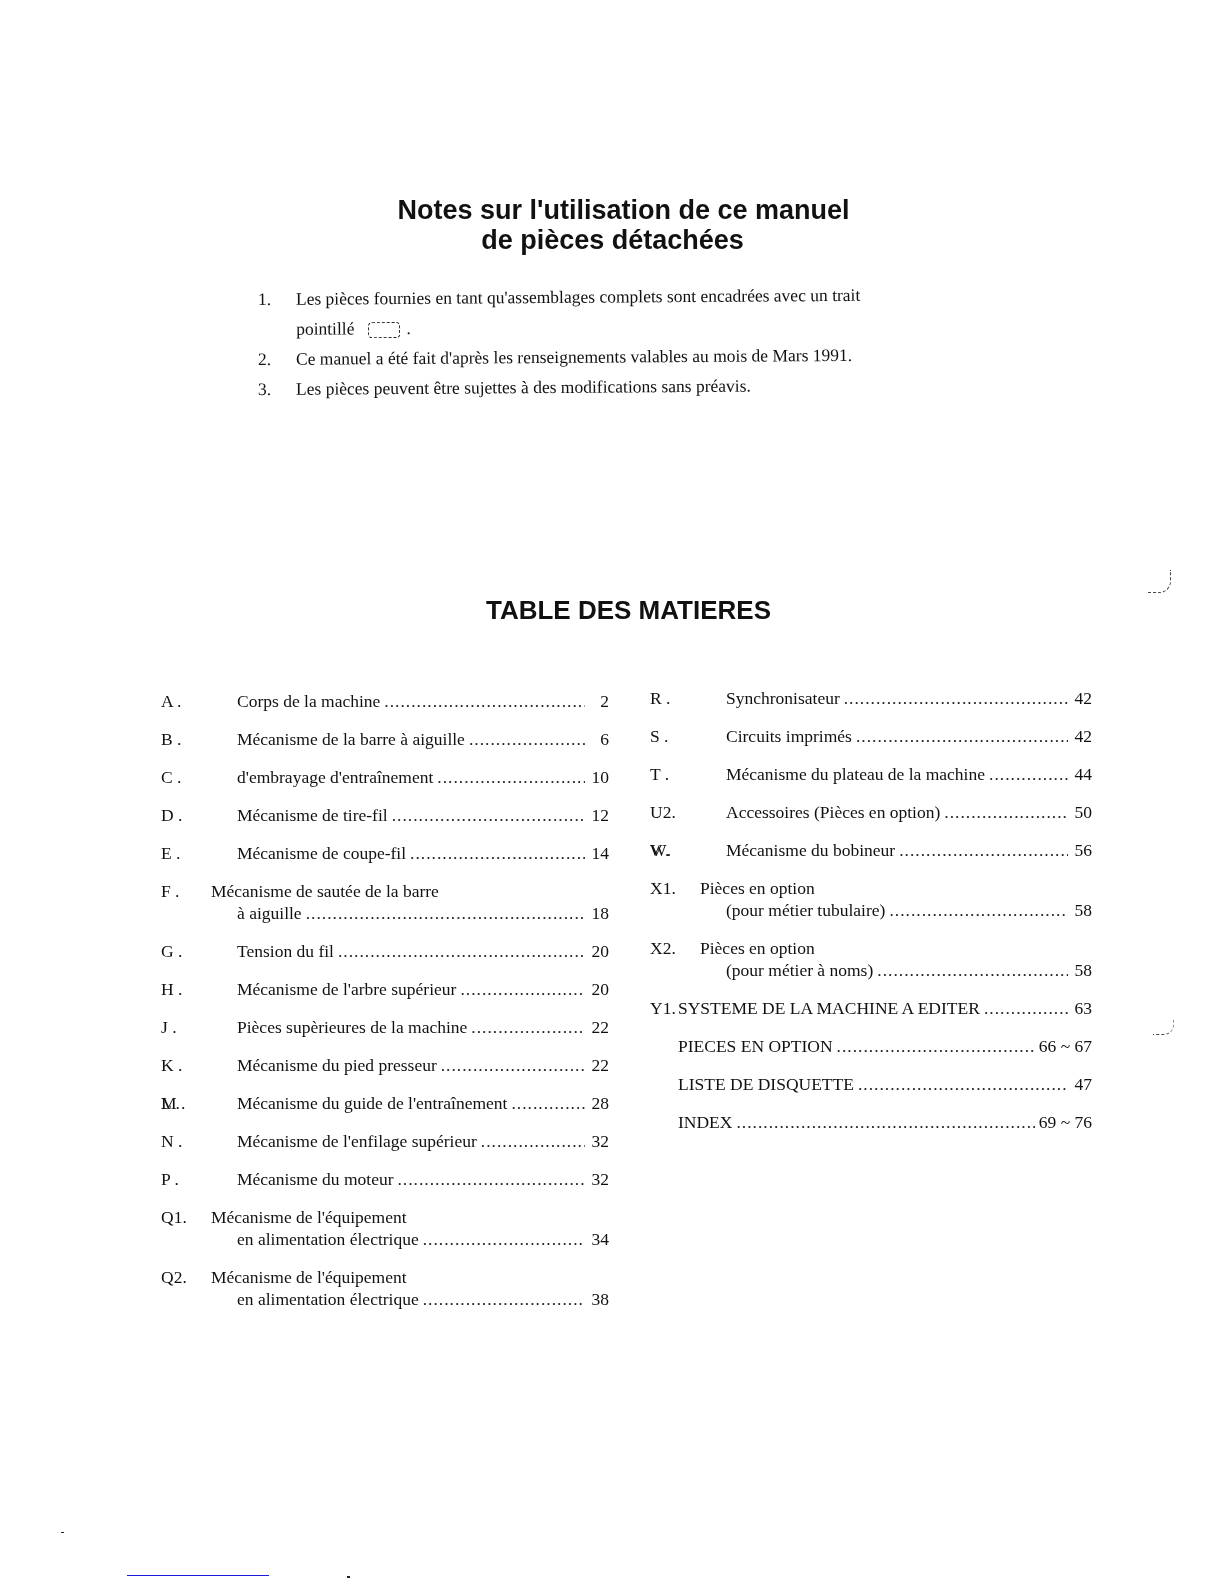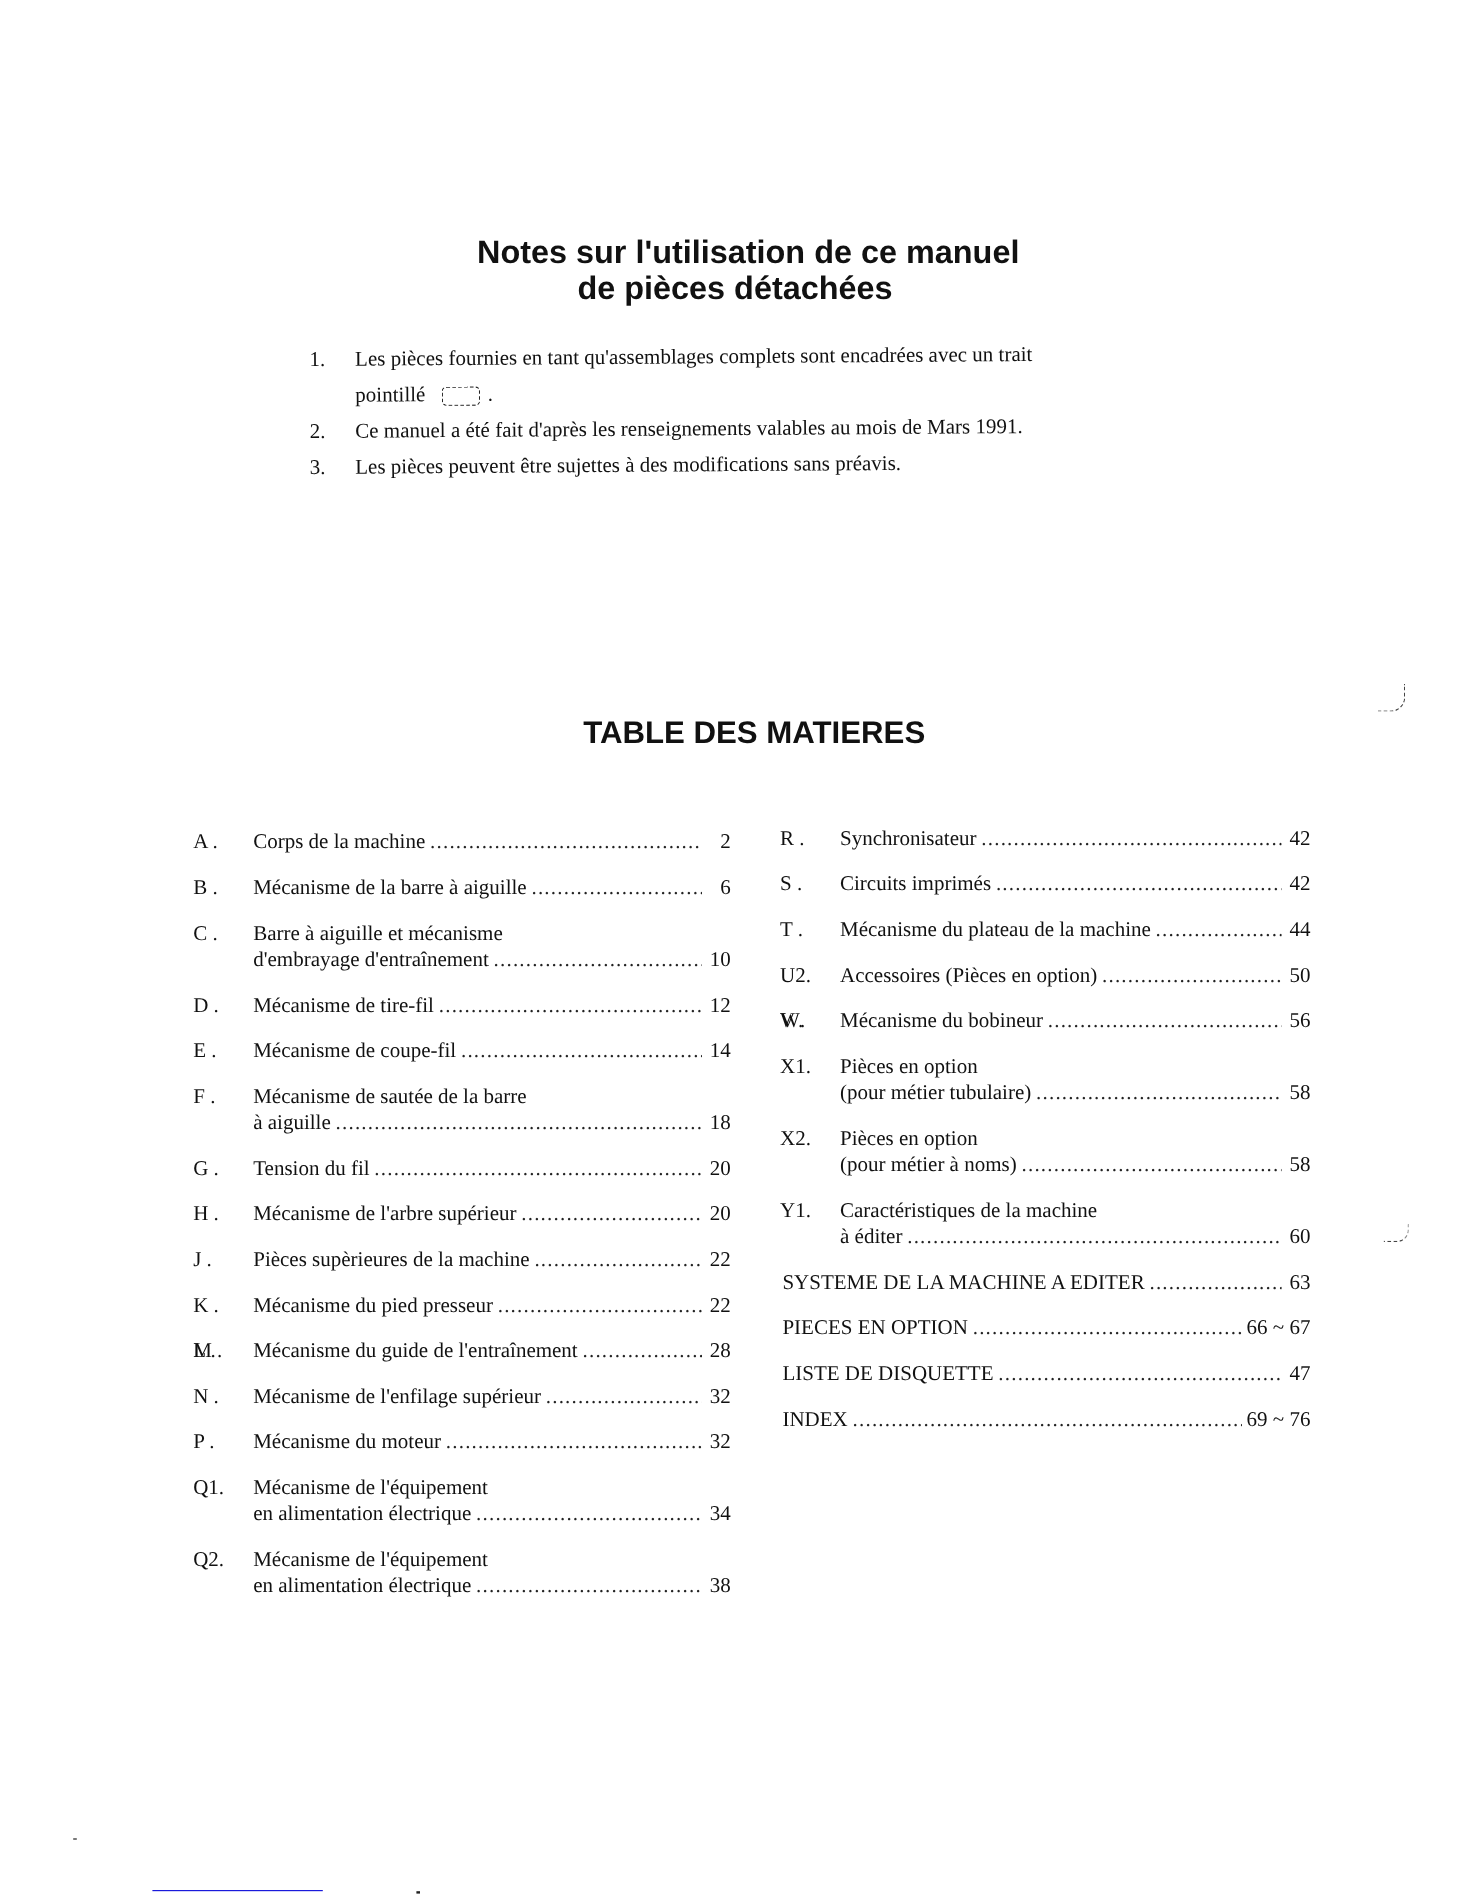--- a/index.html
+++ b/index.html
@@ -20,21 +20,21 @@
   .dashbox { display: inline-block; width: 30px; height: 14px; border: 1.5px dashed #222;
     border-radius: 4px; vertical-align: middle; margin: 0 6px 0 14px; }
 
   .col { position: absolute; font-family: "Liberation Serif", serif; font-size: 17.5px; color: #111; }
   #col-left { left: 161px; top: 690px; width: 448px; }
   #col-right { left: 650px; top: 687px; width: 442px; }
   .entry { position: relative; margin-bottom: 16px; line-height: 22px; }
   .entry .letter { position: absolute; left: 0; top: 0; width: 46px; }
   .entry .body { margin-left: 50px; }
   .entry.noletter .body { margin-left: 2px; }
-  .line { display: flex; align-items: baseline; white-space: nowrap; }
+  .line { display: flex; align-items: baseline; white-space: nowrap; margin-left: 26px; }
   .line .txt { flex: 0 0 auto; }
   .line .dots { flex: 1 1 auto; overflow: hidden; margin: 0 4px; letter-spacing: 1px; color: #222; }
   .line .dots::before { content: "................................................................................................................................................"; }
   .line .page { flex: 0 0 auto; text-align: right; min-width: 20px; }
   .entry.two .l1 { display: block; }
 
   .specks { position: absolute; }
   .mark-a { left: 1148px; top: 570px; width: 22px; height: 22px; border-bottom: 1.5px dashed #444; border-right: 1.5px dashed #444; border-radius: 0 0 12px 0; }
   .mark-b { left: 1153px; top: 1020px; width: 20px; height: 14px; border-bottom: 1.5px dashed #444; border-right: 1px dashed #888; border-radius: 0 0 10px 0; }
   .bottom-rule { position: absolute; left: 127px; top: 1575px; width: 142px; height: 1px; background: #1a1adb; }
@@ -84,21 +84,20 @@
         <div class="line">
           <span class="txt">Mécanisme de la barre à aiguille</span>
           <span class="dots"></span>
           <span class="page">6</span>
         </div>
       </div>
     </div>
     <div class="entry two">
       <span class="letter">C .</span>
       <div class="body">
-        <span class="l1">Barre à aiguille et mécanisme</span>
         <div class="line">
           <span class="txt">d'embrayage d'entraînement</span>
           <span class="dots"></span>
           <span class="page">10</span>
         </div>
       </div>
     </div>
     <div class="entry">
       <span class="letter">D .</span>
       <div class="body">
@@ -297,28 +296,20 @@
         <span class="l1">Pièces en option</span>
         <div class="line">
           <span class="txt">(pour métier à noms)</span>
           <span class="dots"></span>
           <span class="page">58</span>
         </div>
       </div>
     </div>
     <div class="entry two">
       <span class="letter">Y1.</span>
-      <div class="body">
-        <span class="l1">Caractéristiques de la machine</span>
-        <div class="line">
-          <span class="txt">à éditer</span>
-          <span class="dots"></span>
-          <span class="page">60</span>
-        </div>
-      </div>
     </div>
     <div class="entry noletter">
       <div class="body">
         <div class="line">
           <span class="txt">SYSTEME DE LA MACHINE A EDITER</span>
           <span class="dots"></span>
           <span class="page">63</span>
         </div>
       </div>
     </div>

